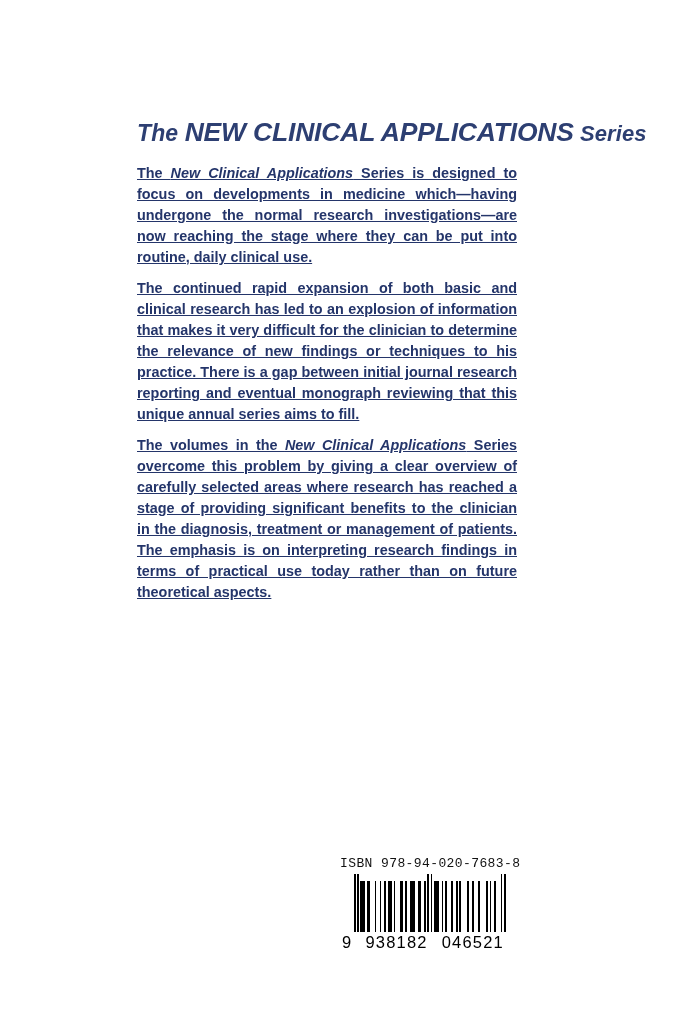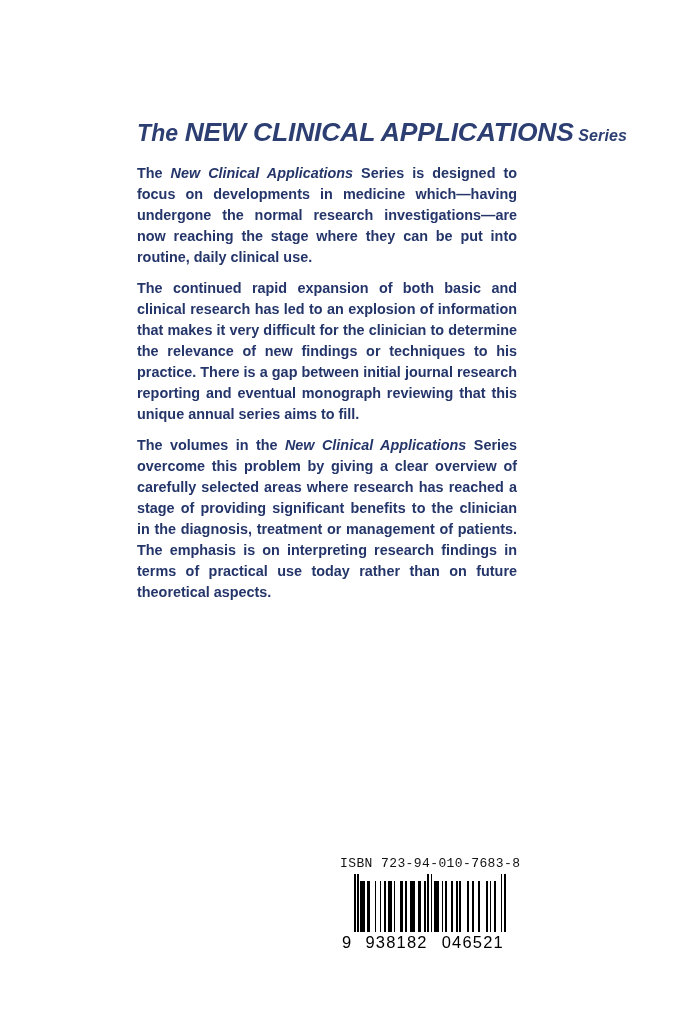--- a/index.html
+++ b/index.html
@@ -37,37 +37,38 @@
     line-height: 1.1;
   }
   .series-title .lead {
     font-size: 23px;
   }
   .series-title .caps {
     font-size: 26.5px;
     letter-spacing: -0.2px;
   }
   .series-title .tail {
-    font-size: 16px;
+    font-size: 22px;
     margin-top: 38px;
   }
 
   
   .blurb {
     position: absolute;
     left: 137px;
     top: 163px;
     width: 380px;
     color: #24356a;
     font-size: 14.4px;
     font-weight: bold;
     line-height: 21px;
     text-align: justify;
     -webkit-hyphens: none;
     hyphens: none;
+    text-decoration: underline;
   }
   .blurb p {
     margin: 0 0 10px 0;
     text-align: justify;
     text-justify: inter-word;
   }
   .blurb p:last-child {
     margin-bottom: 16px;
   }
   .blurb em {
@@ -148,21 +149,21 @@
     <p><span>The </span><em>New Clinical Applications</em><span> Series is designed to focus on developments in medicine which—having undergone the normal research investigations—are now reaching the stage where they can be put into routine, daily clinical use.</span></p>
 
     <p><span>The continued rapid expansion of both basic and clinical research has led to an explosion of information that makes it very difficult for the clinician to determine the relevance of new findings or techniques to his practice. There is a gap between initial journal research reporting and eventual monograph reviewing that this unique annual series aims to fill.</span></p>
 
     <p><span>The volumes in the </span><em>New Clinical Applications</em><span> Series overcome this problem by giving a clear overview of carefully selected areas where research has reached a stage of providing significant benefits to the clinician in the diagnosis, treatment or management of patients. The emphasis is on interpreting research findings in terms of practical use today rather than on future theoretical aspects.</span></p>
 
   </div>
 
   <div class="barcode-block">
 
-    <div class="isbn-line">ISBN 723-94-010-7683-8</div>
+    <div class="isbn-line">ISBN 978-94-020-7683-8</div>
 
     <div class="barcode-wrap">
       <div class="bars" id="bars">
           <div class="bar guard" style="width: 1.6px; flex: 0 0 auto;"></div>
           <div class="" style="width: 1.6px; flex: 0 0 auto; background: transparent; height: 100%;"></div>
           <div class="bar guard" style="width: 1.6px; flex: 0 0 auto;"></div>
           <div class="" style="width: 1.6px; flex: 0 0 auto; background: transparent; height: 100%;"></div>
           <div class="bar short" style="width: 4.8px; flex: 0 0 auto;"></div>
           <div class="" style="width: 1.6px; flex: 0 0 auto; background: transparent; height: 100%;"></div>
           <div class="bar short" style="width: 3.2px; flex: 0 0 auto;"></div>

